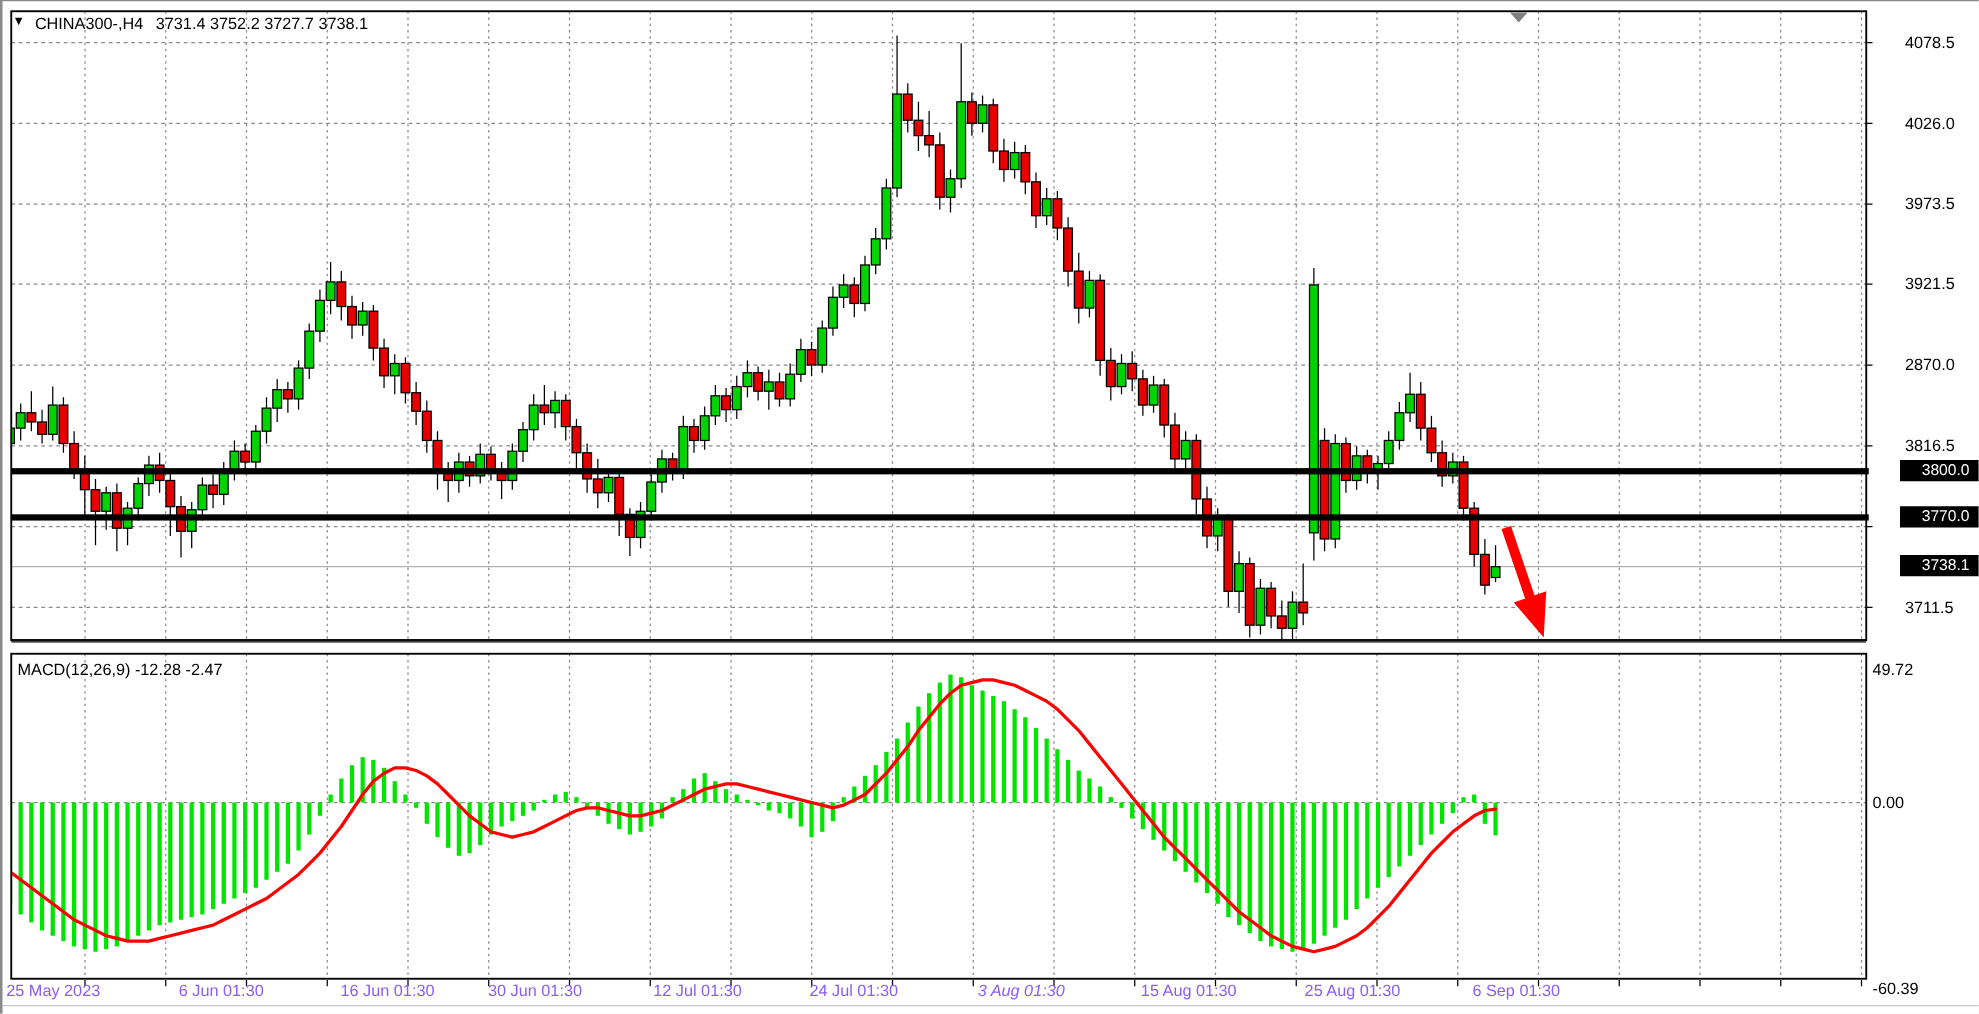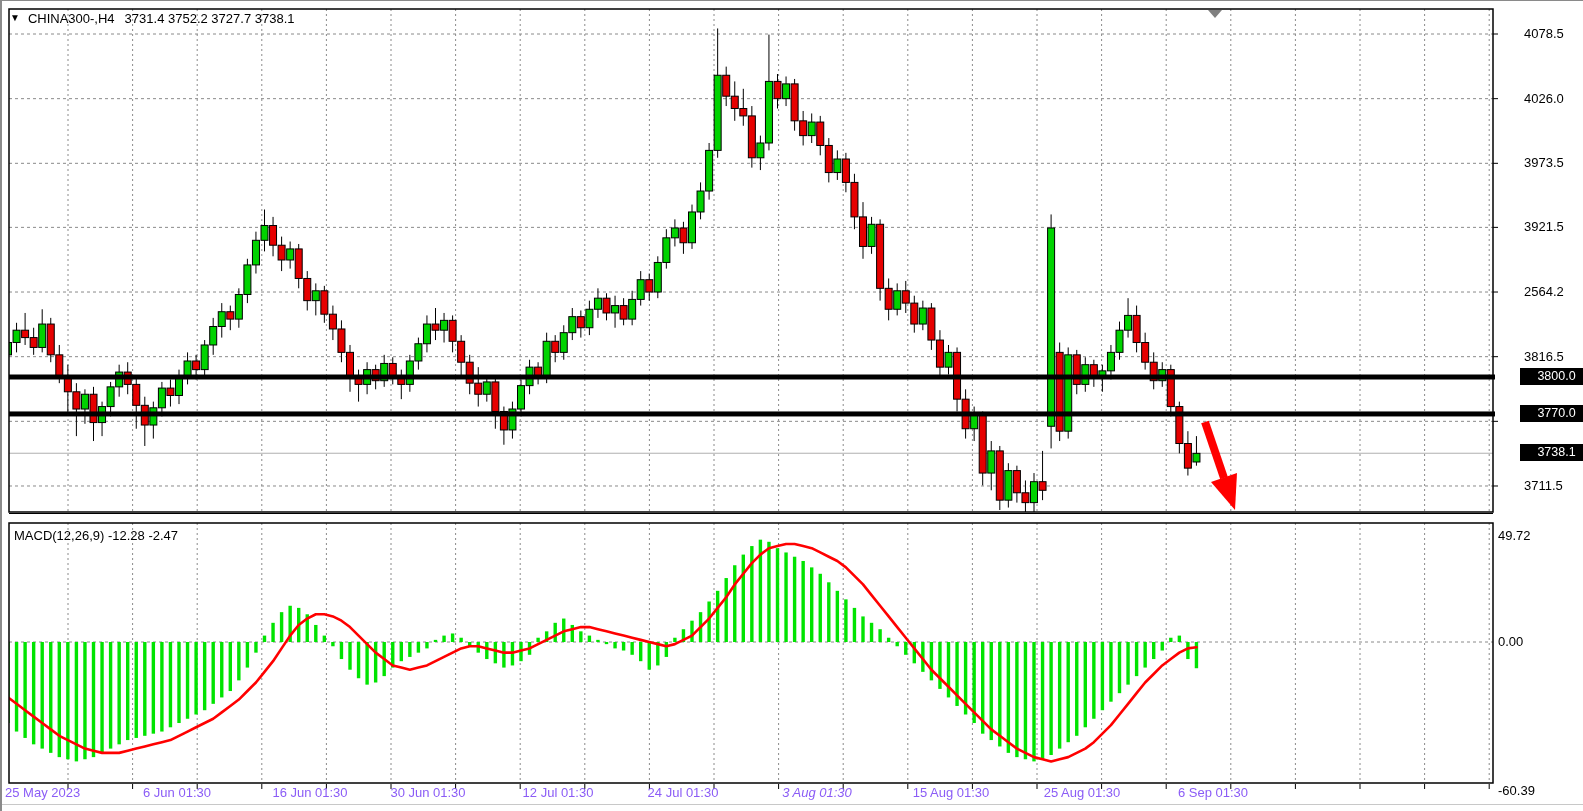--- a/index.html
+++ b/index.html
@@ -577,21 +577,21 @@
       <polygon points="1206,9 1220,9 1213,17" fill="#808080"></polygon>
       <line x1="1203" y1="421" x2="1222" y2="477" stroke="#ff0000" stroke-width="8"></line>
       <polygon points="1233,509 1209,481 1235,472" fill="#ff0000"></polygon>
     </svg>
 
   <div id="price-labels">
       <div class="axis-label" style="top: 33px; text-align: right;">4078.5</div>
       <div class="axis-label" style="top: 97.659px;">4026.0</div>
       <div class="axis-label" style="top: 162.318px;">3973.5</div>
       <div class="axis-label" style="top: 226.361px; text-align: right;">3921.5</div>
-      <div class="axis-label" style="top: 291.02px;">2564.2</div>
+      <div class="axis-label" style="top: 291.02px;">2870.0</div>
       <div class="axis-label" style="top: 355.679px;">3816.5</div>
       <div class="axis-label" style="top: 484.997px;">3711.5</div>
     </div>
   <div id="price-badges">
       <div class="badge" style="top: 376.001px;">3800.0</div>
       <div class="badge" style="top: 412.949px;">3770.0</div>
       <div class="badge" style="top: 452.237px;">3738.1</div>
     </div>
   <div id="time-labels">
       <div class="time-label" style="left: 3px; transform: none;">25 May 2023</div>

